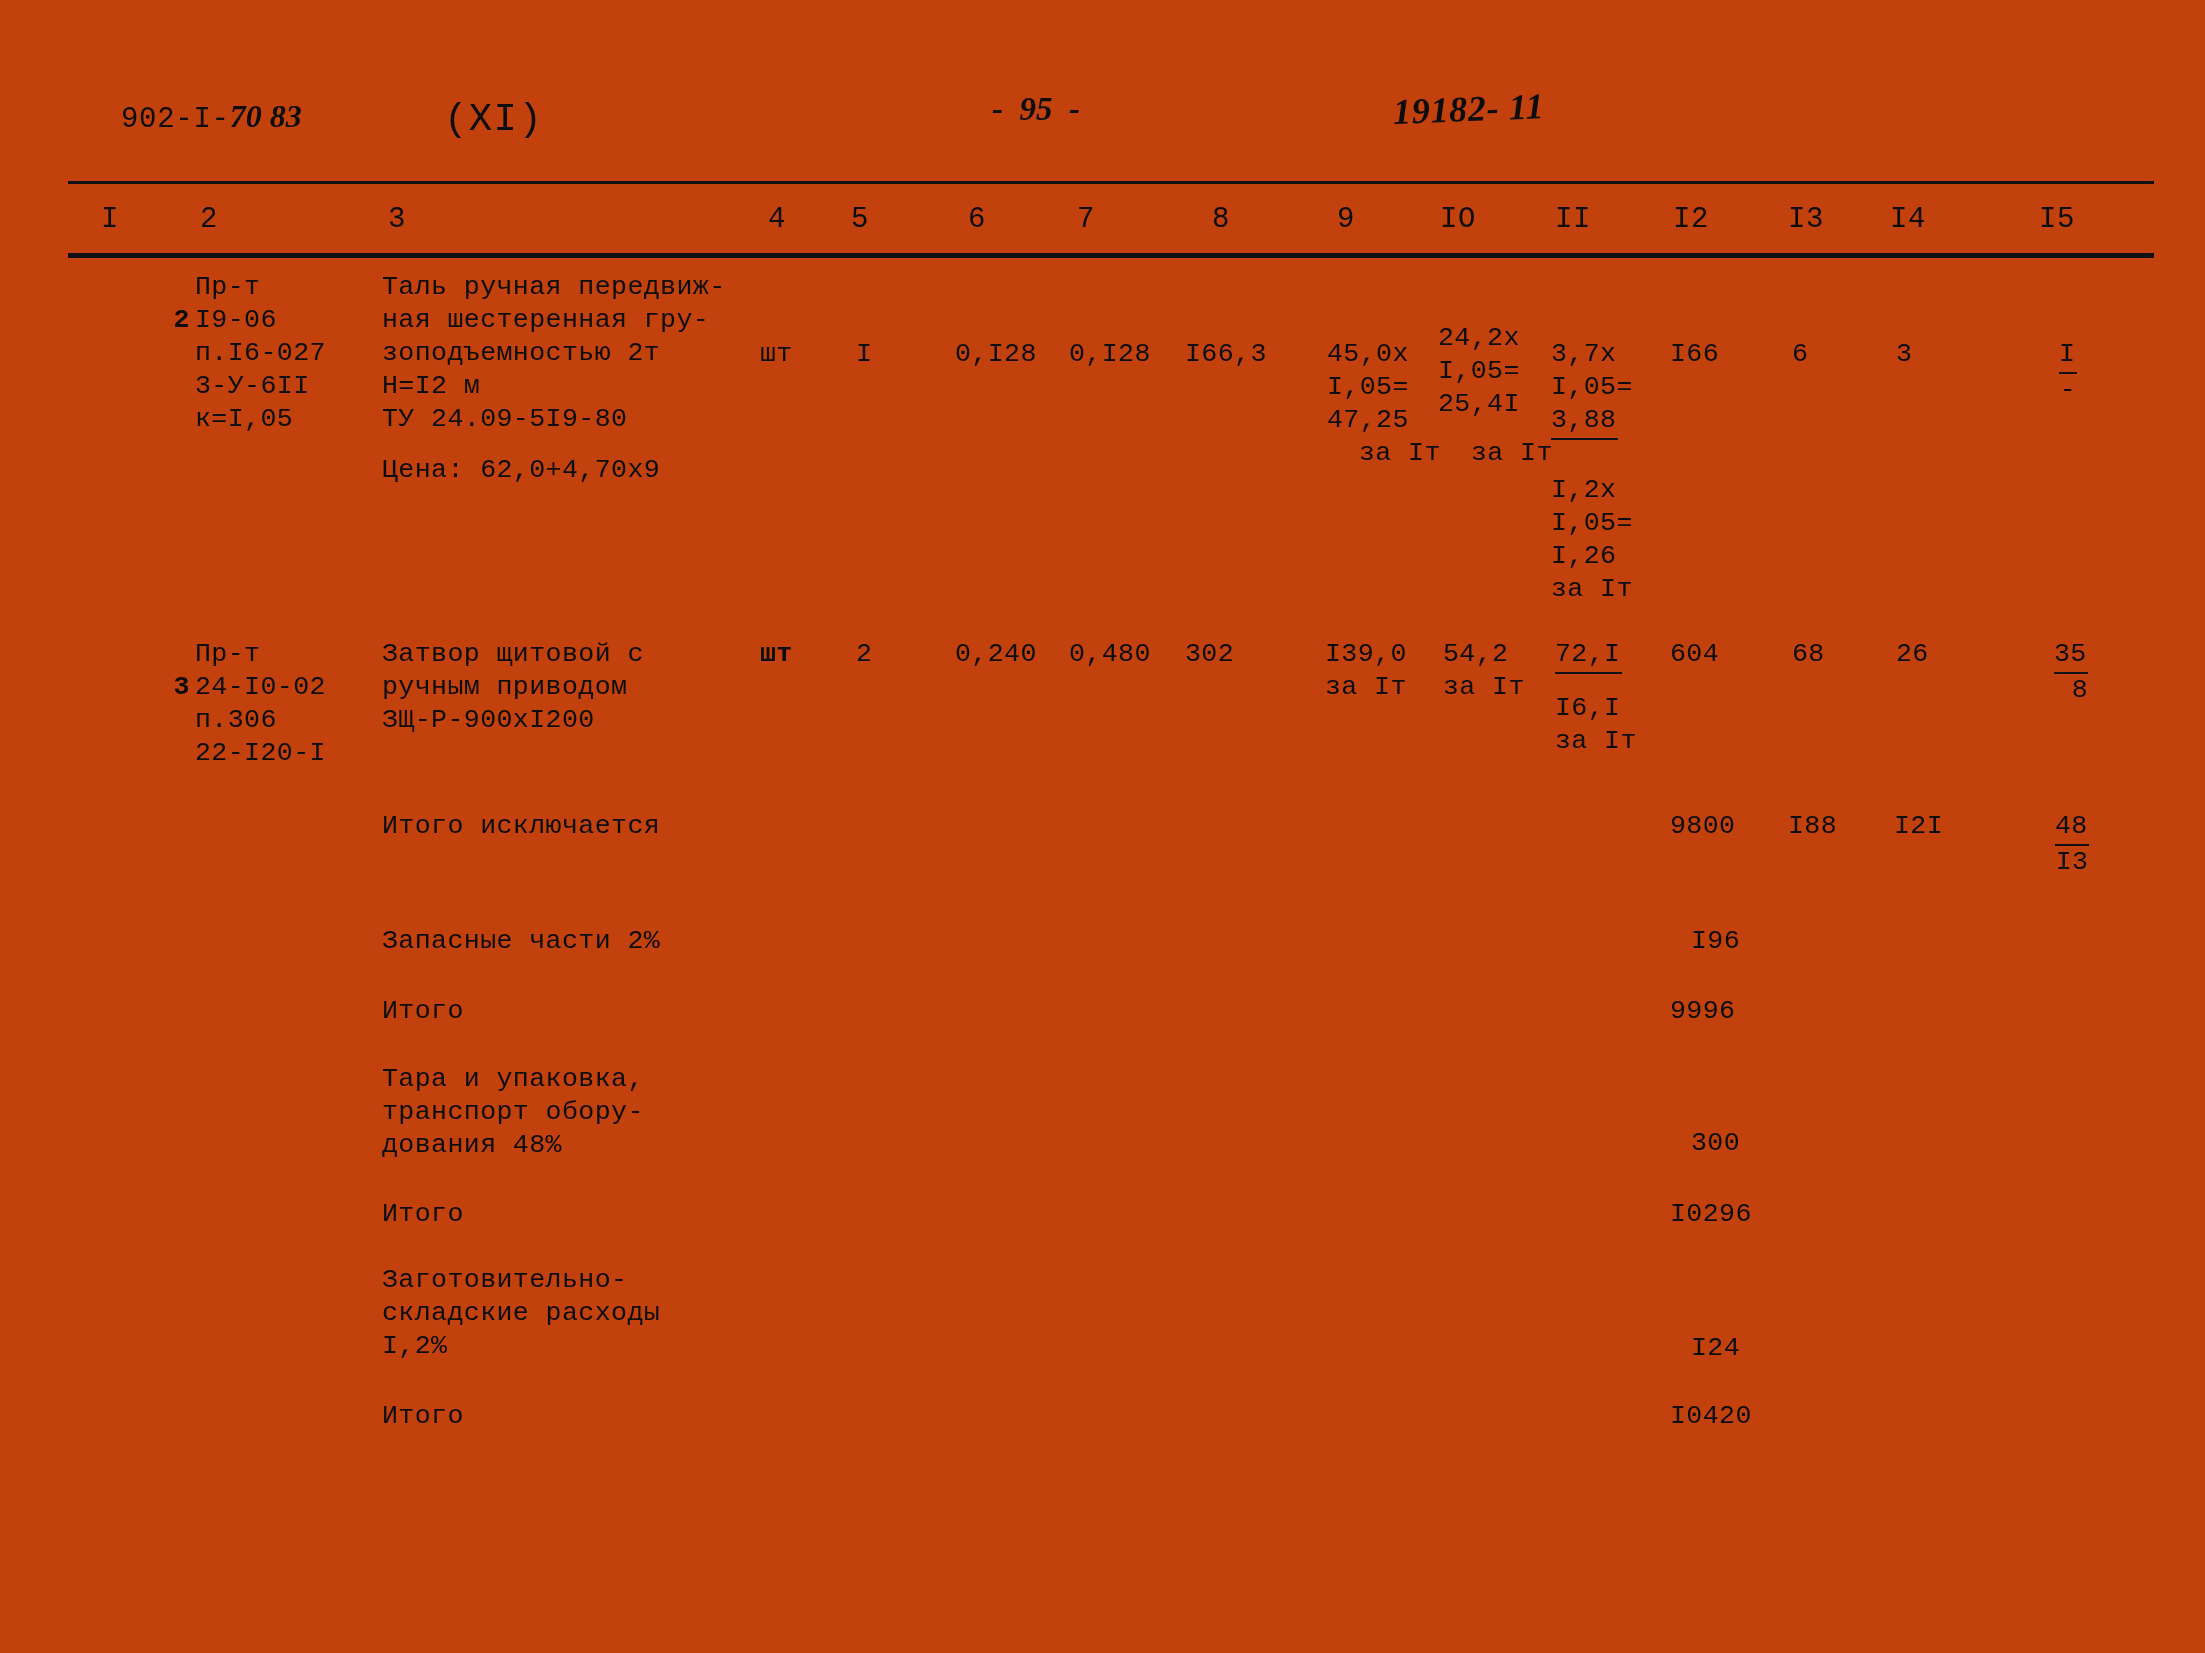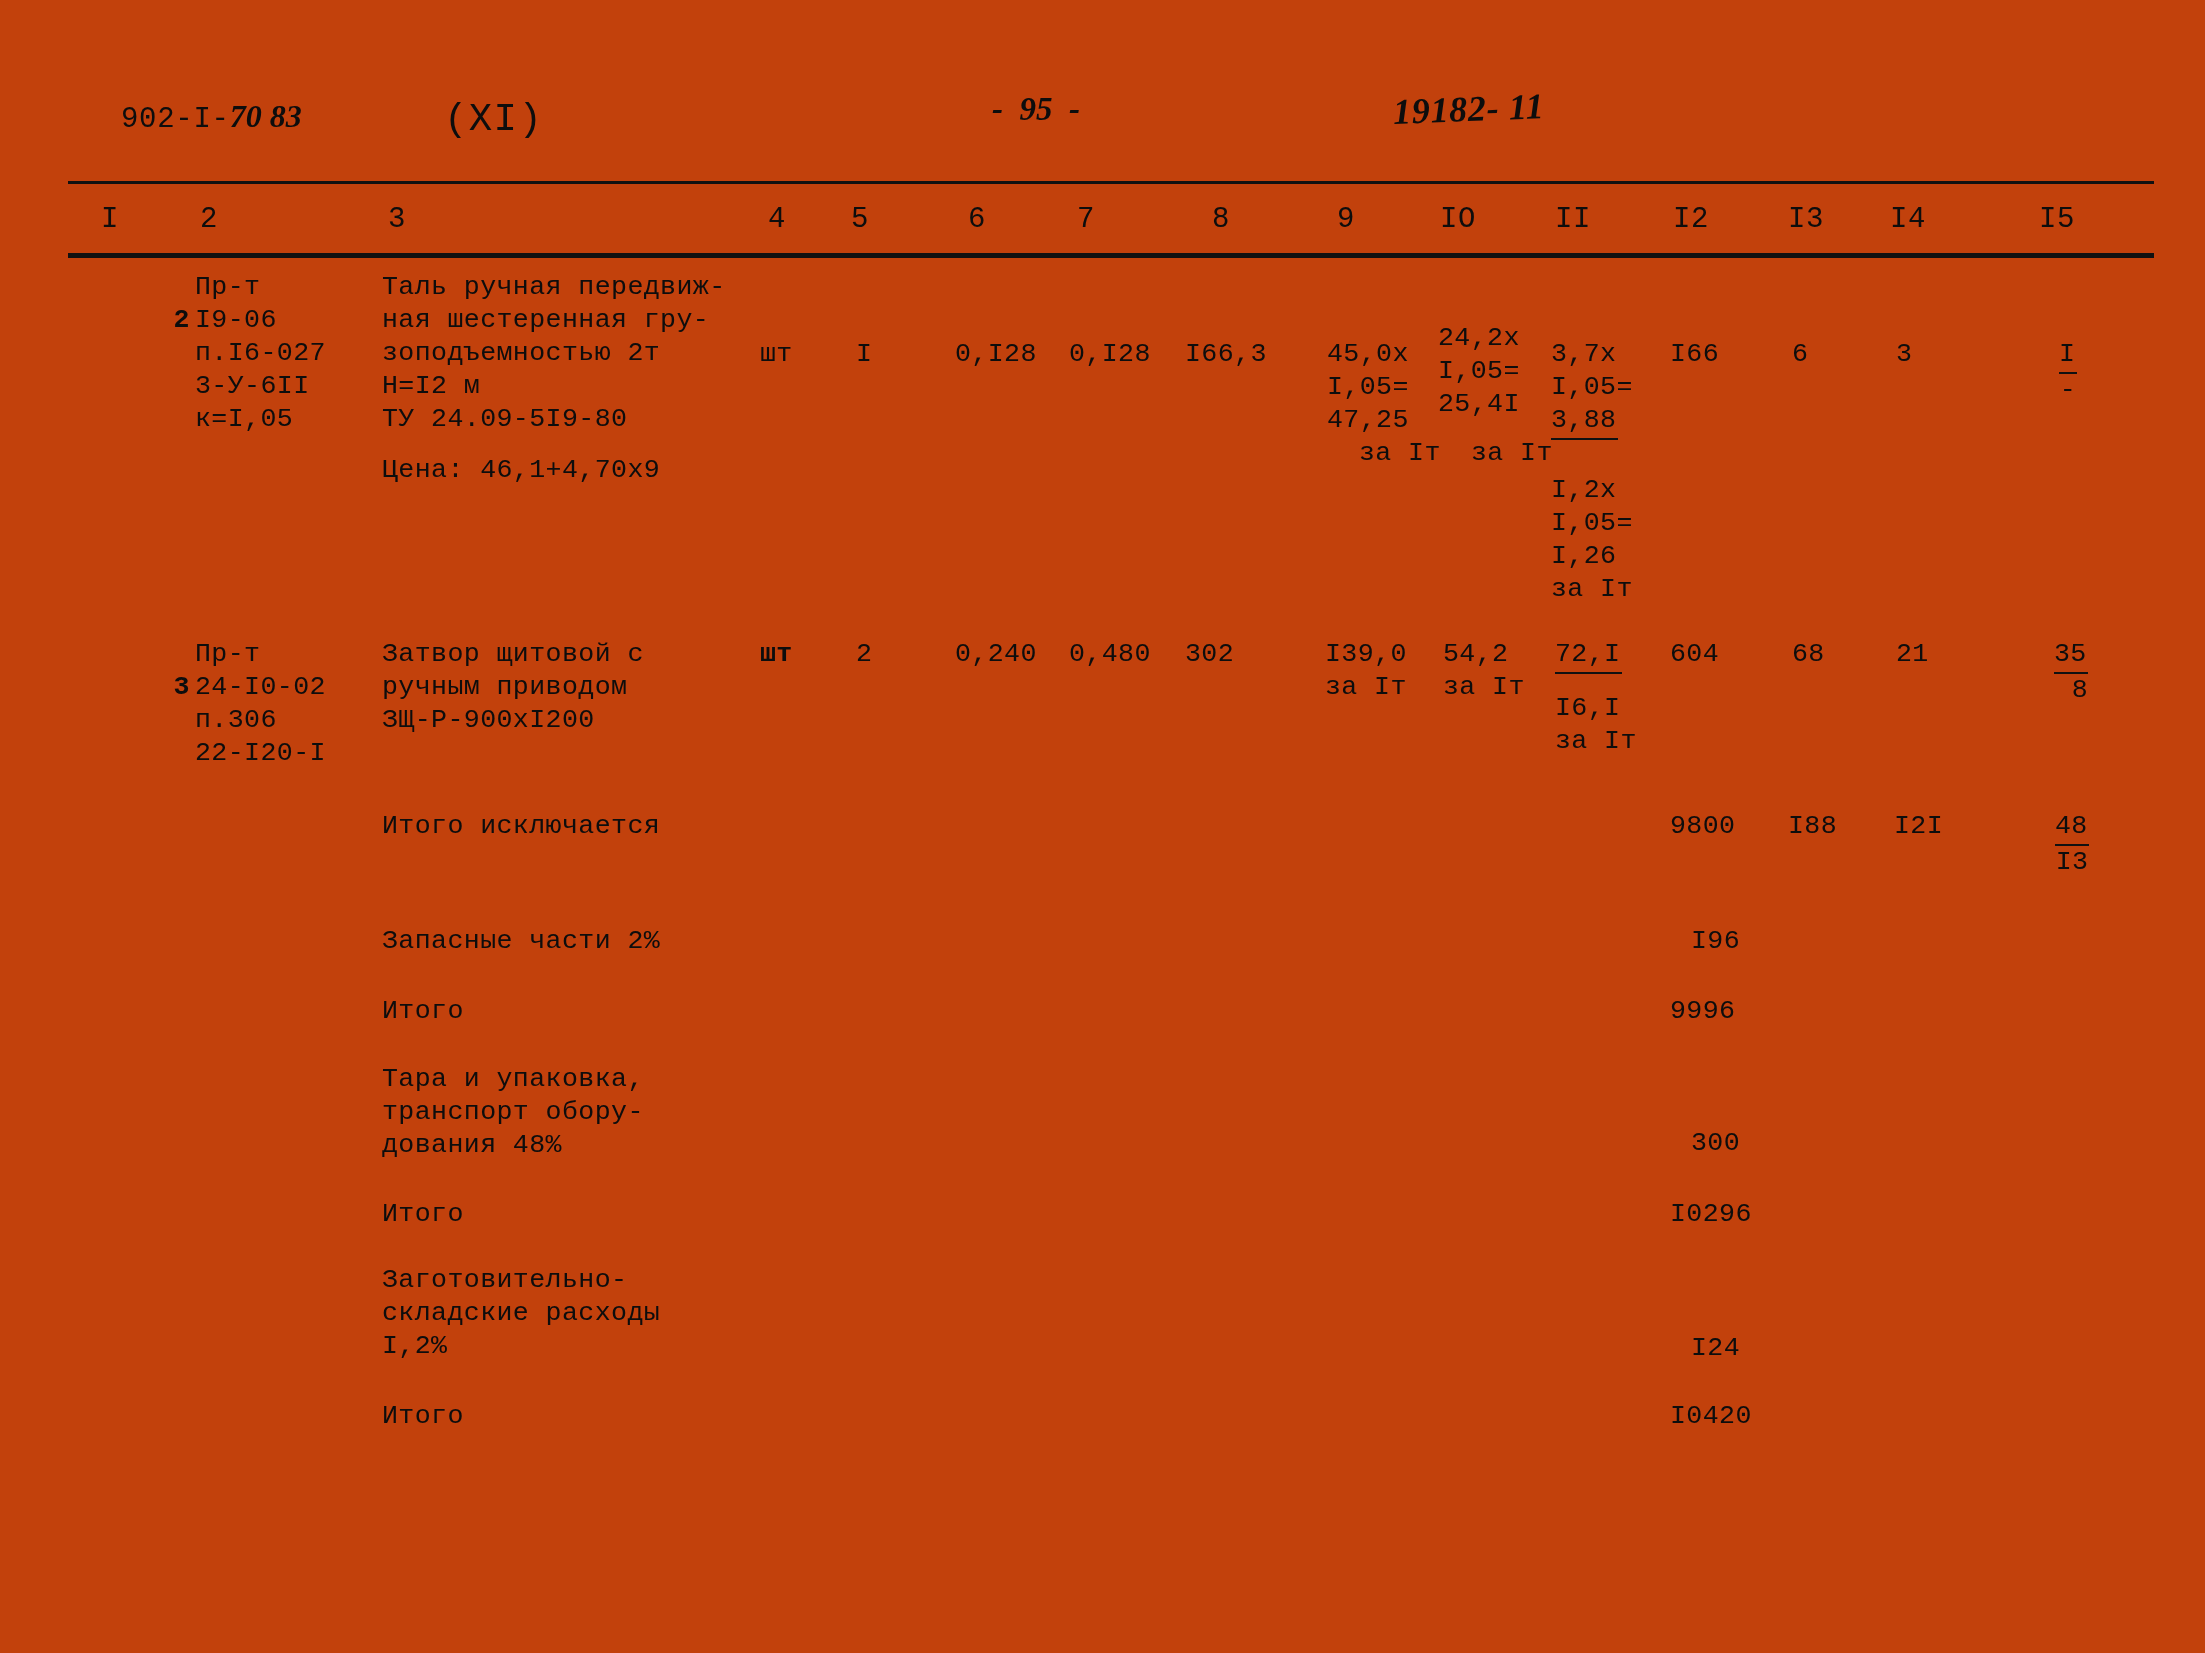--- a/index.html
+++ b/index.html
@@ -140,21 +140,21 @@
   <div class="cell" style="left:195px; top:271px">Пр-т
 I9-06
 п.I6-027
 3-У-6II
 к=I,05</div>
   <div class="cell" style="left:382px; top:271px">Таль ручная передвиж-
 ная шестеренная гру-
 зоподъемностью 2т
 H=I2 м
 ТУ 24.09-5I9-80</div>
-  <div class="cell" style="left:382px; top:454px">Цена: 46,1+4,70x9</div>
+  <div class="cell" style="left:382px; top:454px">Цена: 62,0+4,70x9</div>
   <div class="cell" style="left:760px; top:338px">шт</div>
   <div class="cell" style="left:856px; top:338px">I</div>
   <div class="cell" style="left:955px; top:338px">0,I28</div>
   <div class="cell" style="left:1069px; top:338px">0,I28</div>
   <div class="cell" style="left:1185px; top:338px">I66,3</div>
 
   <div class="cell" style="left:1327px; top:338px"><span>45,0x</span>
 <span>I,05=</span>
 <span>47,25</span></div>
   <div class="cell" style="left:1359px; top:437px">за Iт</div>
@@ -199,21 +199,21 @@
 
   <div class="cell" style="left:1443px; top:638px"><span>54,2</span>
 <span>за Iт</span></div>
 
   <div class="cell" style="left:1555px; top:638px"><span class="frac-line">72,I</span>
 <span class="gap"></span><span>I6,I</span>
 <span>за Iт</span></div>
 
   <div class="cell" style="left:1670px; top:638px">604</div>
   <div class="cell" style="left:1792px; top:638px">68</div>
-  <div class="cell" style="left:1896px; top:638px">21</div>
+  <div class="cell" style="left:1896px; top:638px">26</div>
   <div class="cell" style="left:2054px; top:638px; text-align:right"><span class="frac-line">35</span>
 <span>8</span></div>
 
   <div class="cell" style="left:382px; top:810px">Итого исключается</div>
   <div class="cell" style="left:1670px; top:810px">9800</div>
   <div class="cell" style="left:1788px; top:810px">I88</div>
   <div class="cell" style="left:1894px; top:810px">I2I</div>
   <div class="cell" style="left:2055px; top:810px; text-align:center"><span class="frac-line">48</span>
 <span>I3</span></div>
 

